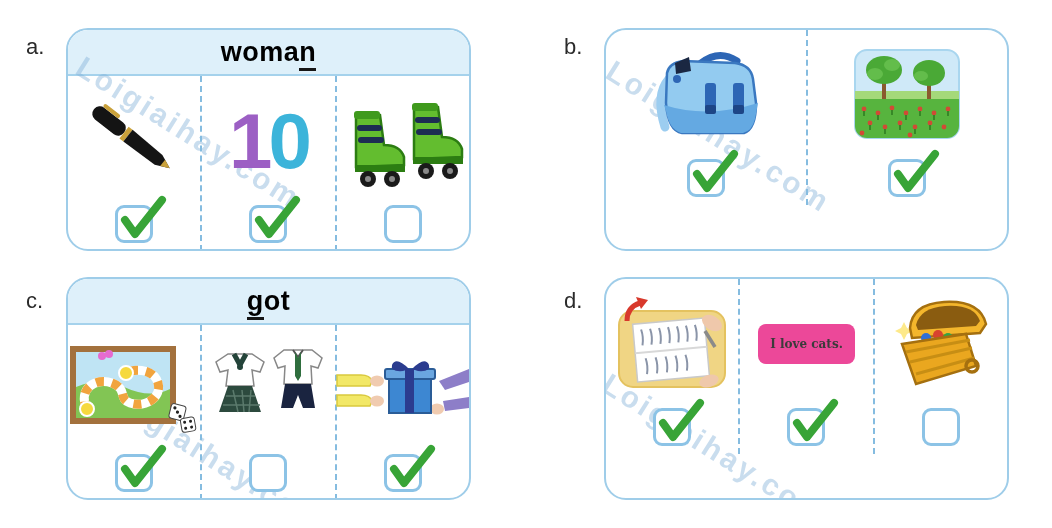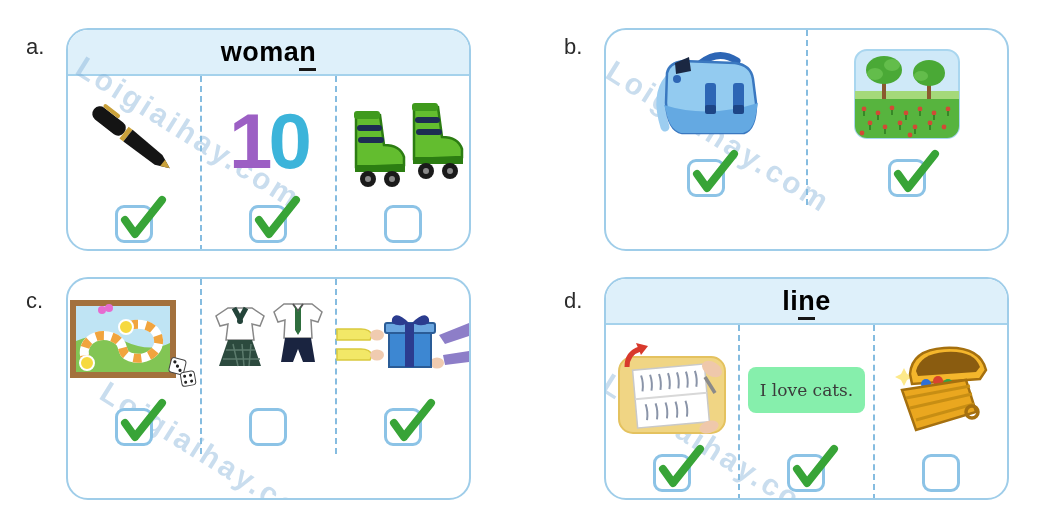--- a/index.html
+++ b/index.html
@@ -19,22 +19,22 @@
   .art{flex:1;display:flex;align-items:center;justify-content:center;width:100%;overflow:visible;}
   .checkbox{width:38px;height:38px;border:3px solid #8cc3e6;border-radius:9px;background:#fff;
             position:relative;box-sizing:border-box;flex:none;}
   .check-svg{position:absolute;left:-2px;top:-14px;display:none;pointer-events:none;}
   .checkbox.checked .check-svg{display:block;}
   .wm{position:absolute;font-size:30px;font-weight:bold;letter-spacing:3px;white-space:nowrap;
       color:rgba(127,173,214,.42);transform:rotate(32deg);transform-origin:left top;pointer-events:none;}
   .digits{font-weight:bold;font-size:78px;line-height:1;letter-spacing:-4px;}
   .digits.ten .d1{color:#9c5fc4;} .digits.ten .d2{color:#3cb4da;}
   .digits.sixteen .d1{color:#58a8dc;} .digits.sixteen .d2{color:#f1b02f;}
-  .sentence-card{background:#86efac;border-radius:8px;padding:13px 12px;
-                 font-family:"DejaVu Serif",serif;font-size:17px;color:#3b3b3b;white-space:nowrap;}
+  .sentence-card{background:#ec4899;border-radius:8px;padding:13px 12px;
+                 font-family:"DejaVu Serif",serif;font-size:12px;color:#3b3b3b;white-space:nowrap;font-weight:bold;}
   svg{overflow:visible;}
 </style>
 </head>
 <body>
 
 <div class="canvas">
 
   <div class="panel-label" style="left:26px;top:34px;">a.</div>
   <div class="panel-label" style="left:564px;top:34px;">b.</div>
   <div class="panel-label" style="left:26px;top:288px;">c.</div>
@@ -189,20 +189,23 @@
           <svg class="check-svg" width="54" height="48" viewBox="0 0 54 48">
               <path d="M9 26 L19 40 L46 6" fill="none" stroke="#38a437" stroke-width="8" stroke-linecap="round" stroke-linejoin="round"></path>
             </svg>
         </div>
       </div>
     </div>
   </div>
 
   <div class="panel" style="left:66px;top:277px;">
     <div class="wm" style="left:44px;top:96px;">Loigiaihay.com</div>
+    <div class="header">
+      <span class="word"><span></span><span class="ul">g</span><span>ot</span></span>
+    </div>
     <div class="cells">
       <div class="cell">
         <div class="art">
           <svg width="132" height="98" viewBox="0 0 132 98">
             <rect x="5" y="8" width="100" height="72" fill="#bfe4f4" stroke="#a3713d" stroke-width="6"></rect>
             <path d="M8 46 q28 -12 48 0 q26 12 46 2 l0 29 -94 0 z" fill="#82c554"></path>
             <path d="M19 68 C9 48 28 36 44 42 C60 48 50 58 62 62 C78 67 94 56 90 42 C87 30 70 26 58 32" fill="none" stroke="#ffffff" stroke-width="9"></path>
             <path d="M19 68 C9 48 28 36 44 42 C60 48 50 58 62 62 C78 67 94 56 90 42 C87 30 70 26 58 32" fill="none" stroke="#f1a43e" stroke-width="9" stroke-dasharray="8 8"></path>
             <circle cx="19" cy="68" r="7" fill="#f6d93f" stroke="#fff" stroke-width="2"></circle>
             <circle cx="58" cy="32" r="7" fill="#f6d93f" stroke="#fff" stroke-width="2"></circle>
@@ -271,23 +274,20 @@
           <svg class="check-svg" width="54" height="48" viewBox="0 0 54 48">
               <path d="M9 26 L19 40 L46 6" fill="none" stroke="#38a437" stroke-width="8" stroke-linecap="round" stroke-linejoin="round"></path>
             </svg>
         </div>
       </div>
     </div>
   </div>
 
   <div class="panel" style="left:604px;top:277px;">
     <div class="wm" style="left:8px;top:88px;">Loigiaihay.com</div>
-    <div class="header">
-      <span class="word"><span>li</span><span class="ul">n</span><span>e</span></span>
-    </div>
     <div class="cells">
       <div class="cell">
         <div class="art">
           <svg width="122" height="98" viewBox="0 0 122 98">
             <rect x="8" y="16" width="106" height="76" rx="14" fill="#f0d584" stroke="#e4c25f" stroke-width="2"></rect>
             <g transform="rotate(-5 60 55)">
               <rect x="24" y="26" width="72" height="58" fill="#ffffff" stroke="#c9c9c9" stroke-width="1.5"></rect>
               <line x1="24" y1="55" x2="96" y2="55" stroke="#d8d8d8" stroke-width="2"></line>
               <g stroke="#8a94a8" stroke-width="2" fill="none">
                 <path d="M32 32 q2 8 0 16"></path>

